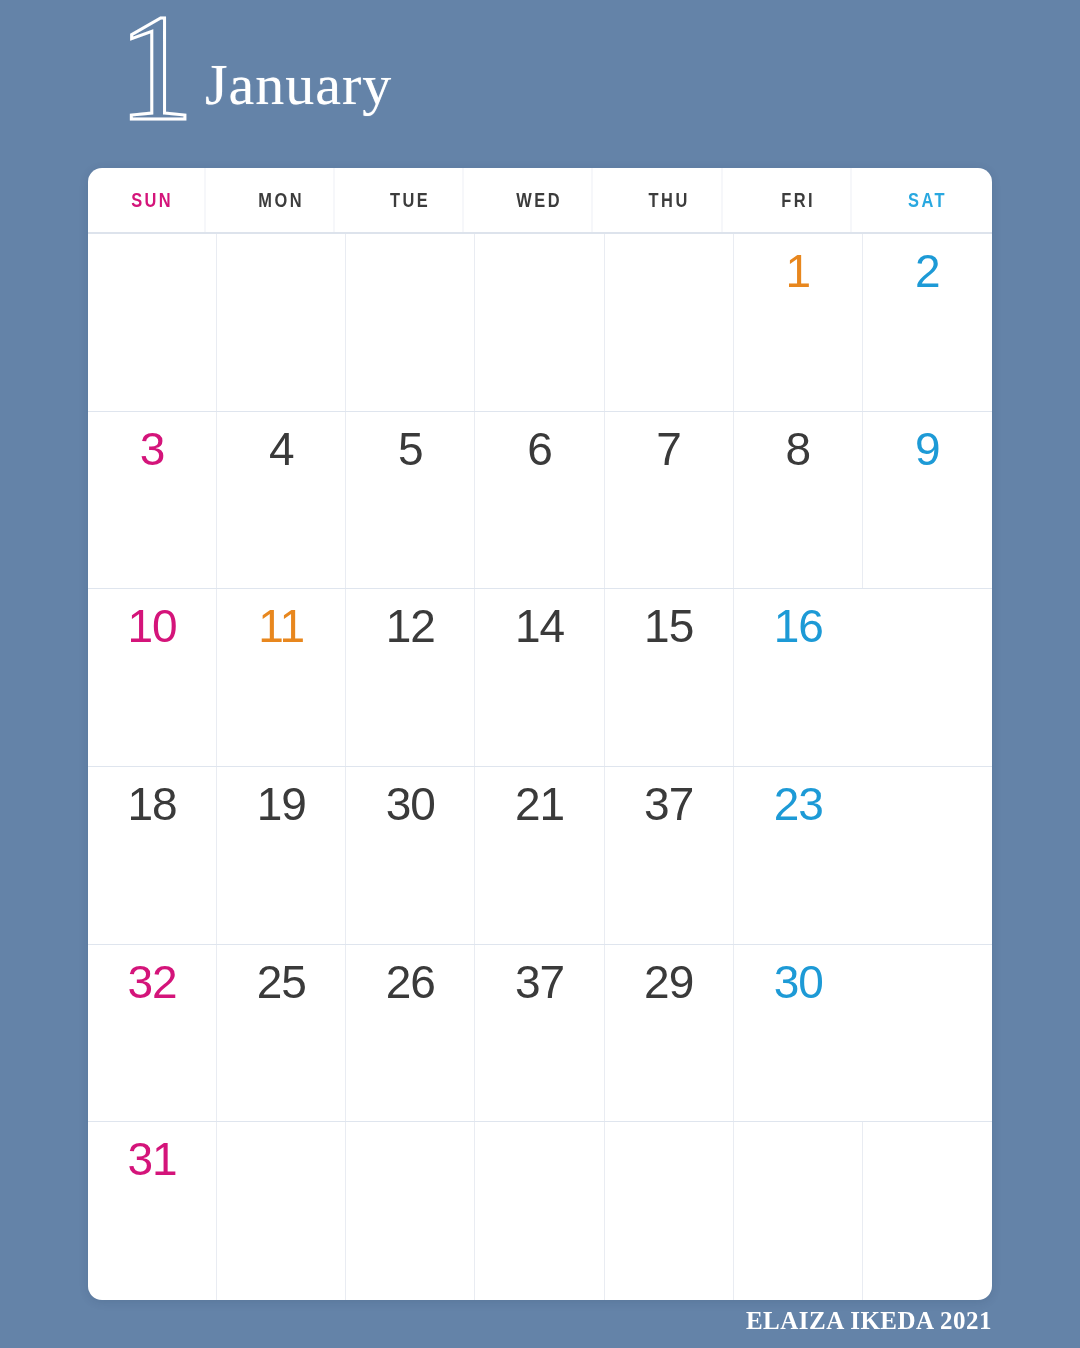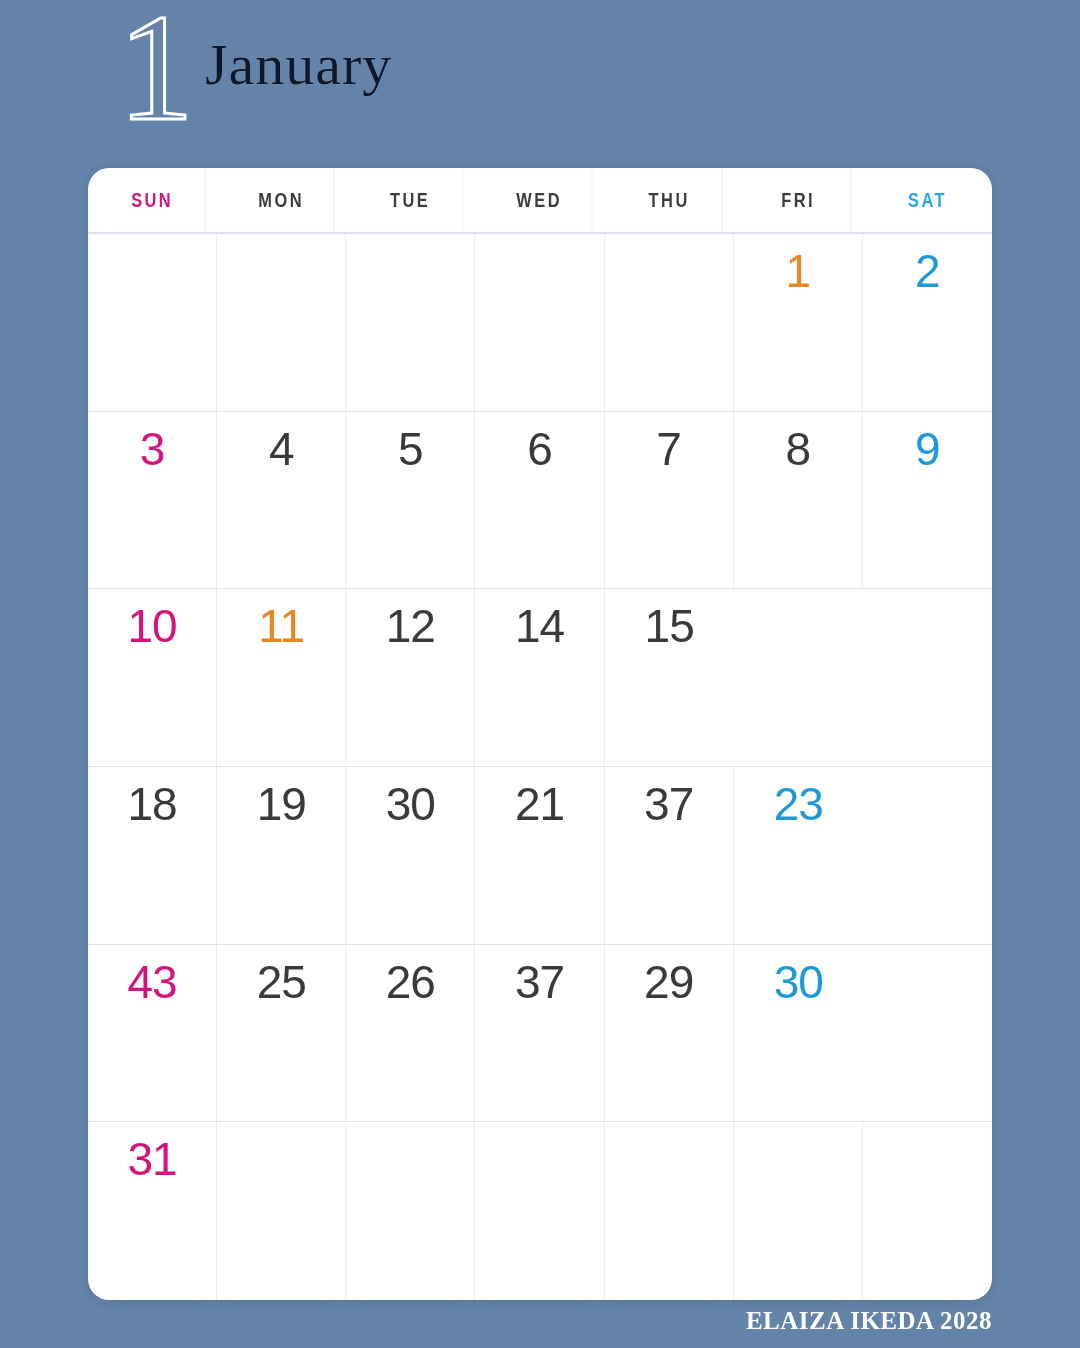--- a/index.html
+++ b/index.html
@@ -33,39 +33,39 @@
     line-height: 1;
     font-weight: 400;
     color: transparent;
     -webkit-text-stroke: 3px #ffffff;
     letter-spacing: 0;
     user-select: none;
   }
   .month-name {
     position: absolute;
     left: 205px;
-    top: 36px;
+    top: 56px;
     font-family: "Liberation Serif", "DejaVu Serif", serif;
     font-size: 58px;
     line-height: 1;
     font-weight: 400;
-    color: #0f172a;
+    color: #ffffff;
     letter-spacing: 1px;
     text-shadow: 0 0 1px rgba(255,255,255,0.5);
   }
 
   
   .calendar-card {
     position: absolute;
     left: 88px;
     top: 168px;
     width: 904px;
     height: 1132px;
     background: #ffffff;
-    border-radius: 21px;
+    border-radius: 14px;
     box-shadow: 0 2px 10px rgba(30,50,80,0.14);
     overflow: hidden;
     display: flex;
     flex-direction: column;
   }
 
   .weekday-row {
     display: grid;
     grid-template-columns: repeat(7, 1fr);
     height: 64px;
@@ -197,20 +197,23 @@
         </div>
         <div class="day-cell">
           <span class="day-num">12</span>
         </div>
         <div class="day-cell">
           <span class="day-num">14</span>
         </div>
         <div class="day-cell">
           <span class="day-num">15</span>
         </div>
+        <div class="day-cell">
+          <span class="day-num sat">16</span>
+        </div>
       </div>
       <div class="week-row">
         <div class="day-cell">
           <span class="day-num">18</span>
         </div>
         <div class="day-cell">
           <span class="day-num">19</span>
         </div>
         <div class="day-cell">
           <span class="day-num">30</span>
@@ -220,21 +223,21 @@
         </div>
         <div class="day-cell">
           <span class="day-num">37</span>
         </div>
         <div class="day-cell">
           <span class="day-num sat">23</span>
         </div>
       </div>
       <div class="week-row">
         <div class="day-cell">
-          <span class="day-num sun">43</span>
+          <span class="day-num sun">32</span>
         </div>
         <div class="day-cell">
           <span class="day-num">25</span>
         </div>
         <div class="day-cell">
           <span class="day-num">26</span>
         </div>
         <div class="day-cell">
           <span class="day-num">37</span>
         </div>
@@ -252,13 +255,13 @@
         <div class="day-cell empty"></div>
         <div class="day-cell empty"></div>
         <div class="day-cell empty"></div>
         <div class="day-cell empty"></div>
         <div class="day-cell empty"></div>
         <div class="day-cell empty"></div>
       </div>
     </div>
 </div>
 
-<div class="credit">ELAIZA IKEDA 2028</div>
+<div class="credit">ELAIZA IKEDA 2021</div>
 
 </body></html>

